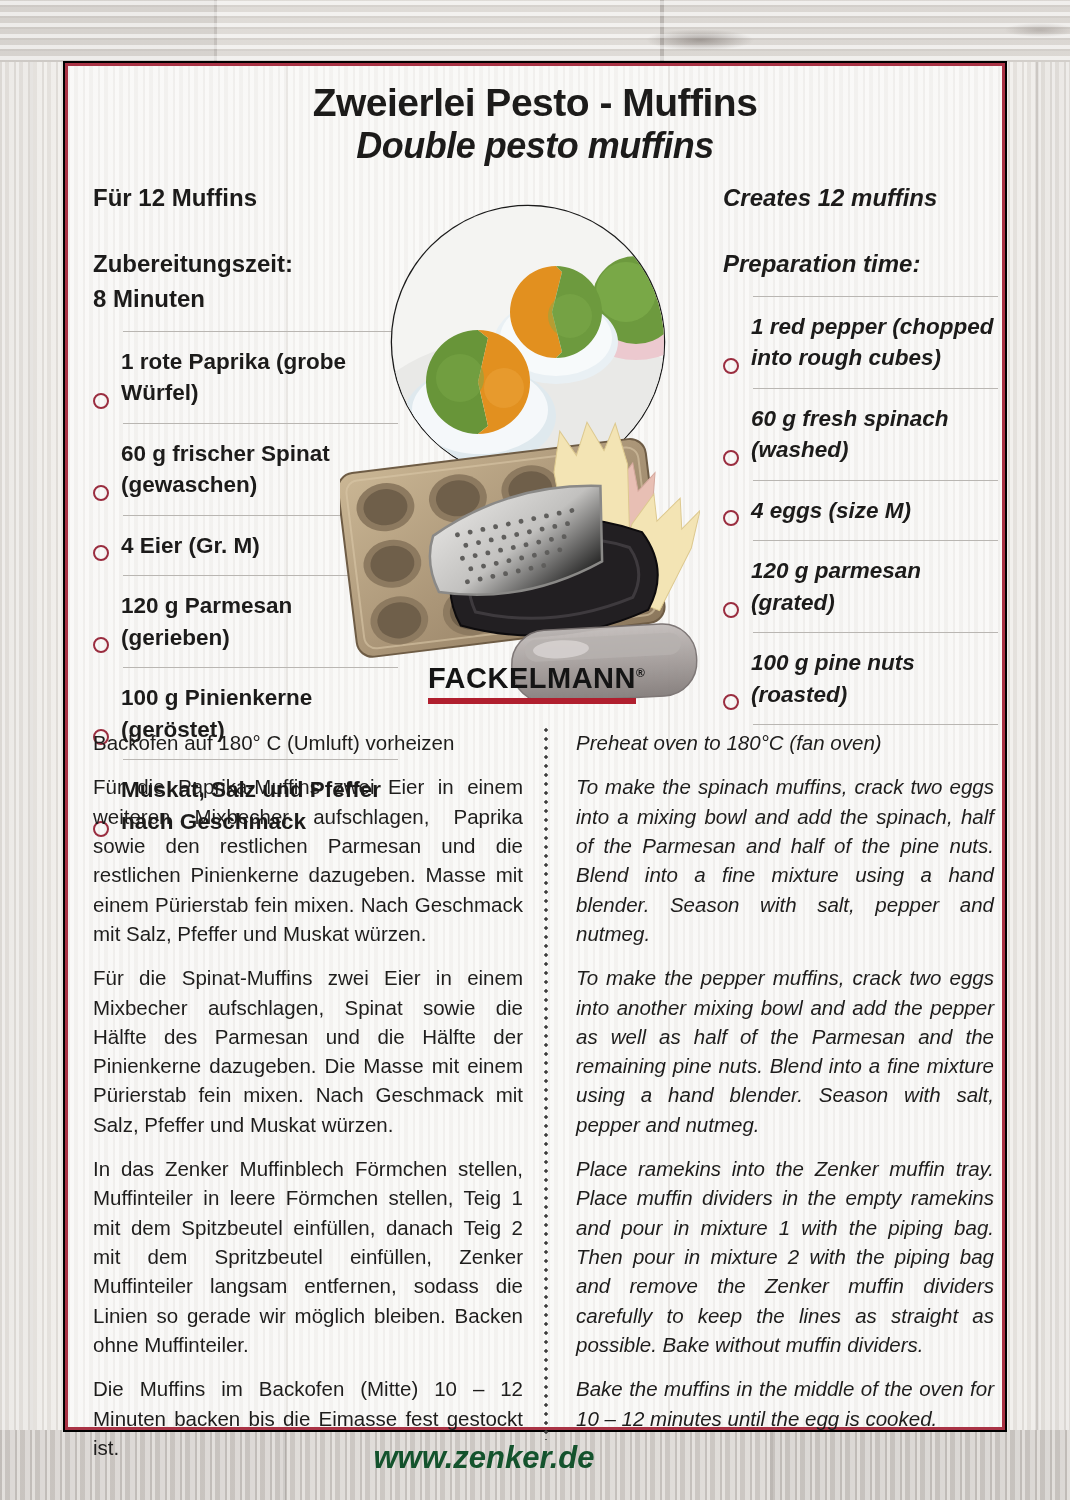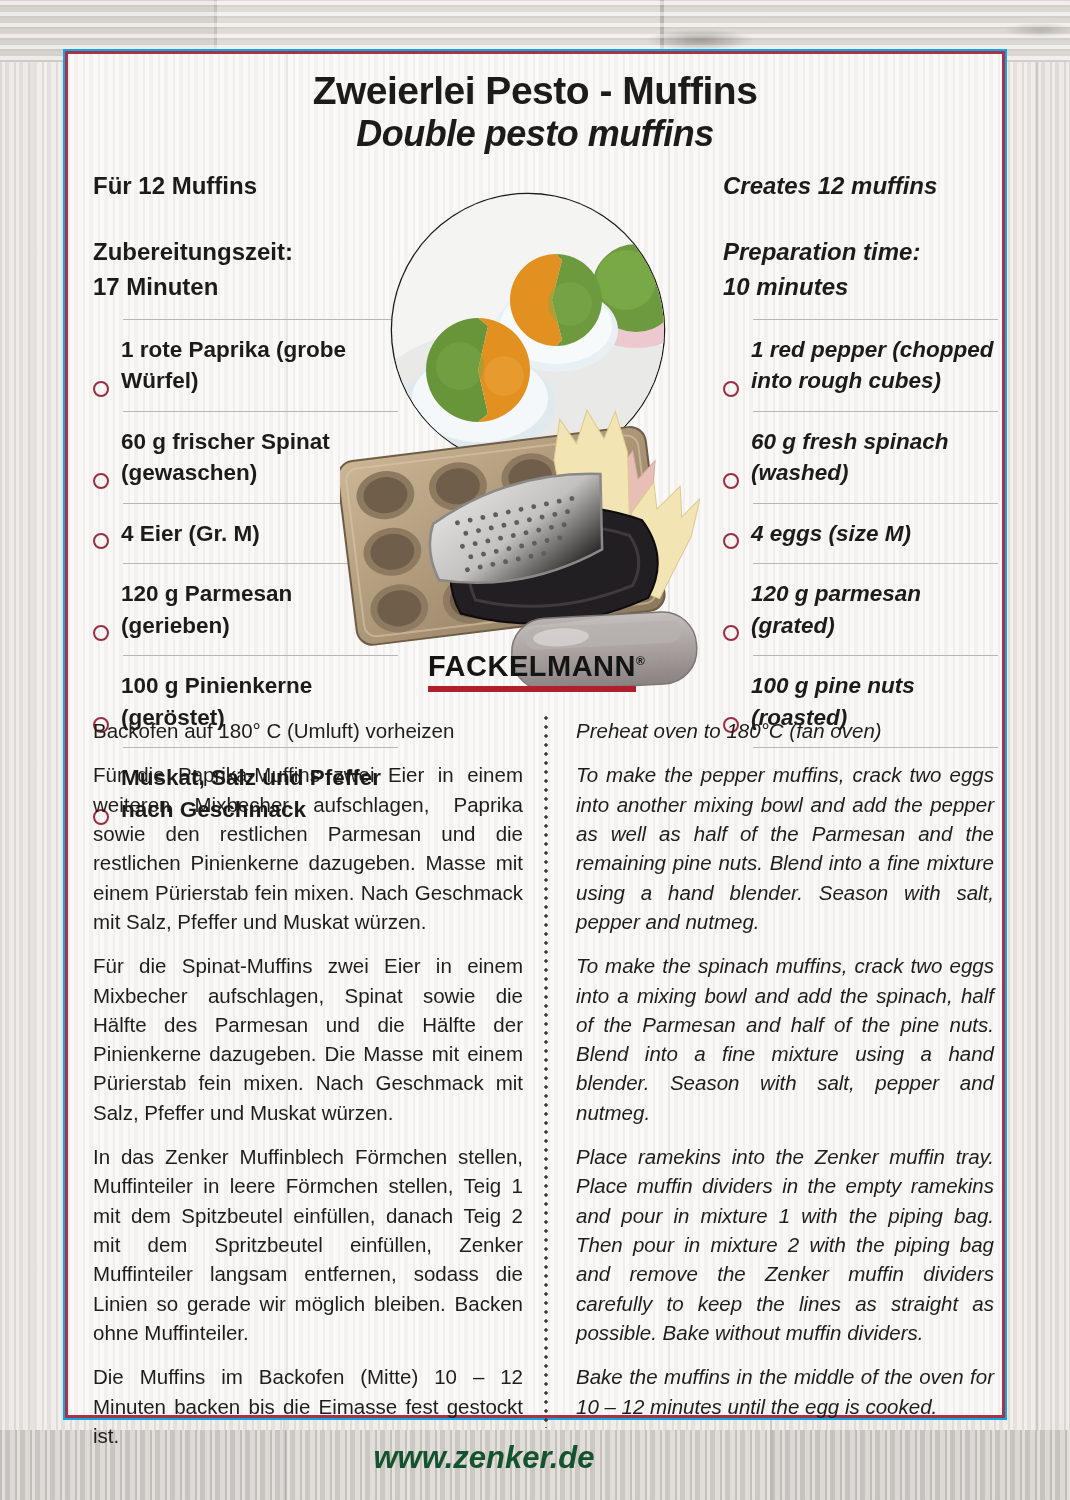--- a/index.html
+++ b/index.html
@@ -25,22 +25,22 @@
   }
   .wood-bottom{
     position:absolute;left:0;top:1430px;width:1070px;height:70px;
     background:
       repeating-linear-gradient(90deg, rgba(110,102,96,.18) 0 2px, rgba(245,243,240,.45) 2px 5px, rgba(130,122,116,.14) 5px 10px, rgba(255,255,255,.2) 10px 15px),
       linear-gradient(90deg,#d4d0cc 0 283px,#c2beba 283px 286px,#d8d4d0 286px 770px,#c6c2be 770px 773px,#d2cecA 773px 1070px);
   }
   .plank-seam{position:absolute;top:62px;height:1368px;width:2px;background:rgba(90,84,80,.14);}
   
   .card{
-    position:absolute;left:63px;top:49px;width:944px;height:1371px;
-    border:2px solid #0ea5e9;box-sizing:border-box;background:transparent;
+    position:absolute;left:63px;top:61px;width:944px;height:1371px;
+    border:2px solid #000000;box-sizing:border-box;background:transparent;
   }
   .card-inner{
     position:absolute;left:0;top:0;right:0;bottom:0;
     border:3px solid #a93345;box-sizing:border-box;
     background:
       repeating-linear-gradient(90deg, rgba(130,122,116,.05) 0 2px, rgba(255,255,255,.4) 2px 6px, rgba(150,142,136,.04) 6px 10px, rgba(255,255,255,.3) 10px 15px),
       linear-gradient(90deg,#f6f5f3 0 218px,#eceae7 218px 220px,#f7f6f4 220px 600px,#edebe8 600px 602px,#f6f5f3 602px 944px);
   }
   .title-block{position:absolute;left:0;top:16px;width:100%;text-align:center;color:#1c1b1a;}
   .title-de{font-size:39px;font-weight:bold;letter-spacing:-.5px;line-height:1.1;}
@@ -95,21 +95,21 @@
 
     <div class="title-block">
       <div class="title-de">Zweierlei Pesto - Muffins</div>
       <div class="title-en">Double pesto muffins</div>
     </div>
 
     <div class="ing-col de">
       <div class="ing-servings">Für 12 Muffins</div>
       <div class="ing-prep">
         <div>Zubereitungszeit:</div>
-        <div>17 Minuten</div>
+        <div>8 Minuten</div>
       </div>
       <div class="ing-divider"></div>
       <div class="ing-item">
         <span class="bullet"></span>
         <span class="ing-text">1 rote Paprika (grobe Würfel)</span>
       </div>
       <div class="ing-divider"></div>
       <div class="ing-item">
         <span class="bullet"></span>
         <span class="ing-text">60 g frischer Spinat (gewaschen)</span>
@@ -133,21 +133,20 @@
       <div class="ing-item">
         <span class="bullet"></span>
         <span class="ing-text">Muskat, Salz und Pfeffer nach Geschmack</span>
       </div>
     </div>
 
     <div class="ing-col en">
       <div class="ing-servings">Creates 12 muffins</div>
       <div class="ing-prep">
         <div>Preparation time:</div>
-        <div>10 minutes</div>
       </div>
       <div class="ing-divider"></div>
       <div class="ing-item">
         <span class="bullet"></span>
         <span class="ing-text">1 red pepper (chopped into rough cubes)</span>
       </div>
       <div class="ing-divider"></div>
       <div class="ing-item">
         <span class="bullet"></span>
         <span class="ing-text">60 g fresh spinach (washed)</span>
@@ -372,22 +371,22 @@
       <p>Für die Paprika-Muffins zwei Eier in einem weiteren Mixbecher aufschlagen, Paprika sowie den restlichen Parmesan und die restlichen Pinienkerne dazugeben. Masse mit einem Pürierstab fein mixen. Nach Geschmack mit Salz, Pfeffer und Muskat würzen.</p>
       <p>Für die Spinat-Muffins zwei Eier in einem Mixbecher aufschlagen, Spinat sowie die Hälfte des Parmesan und die Hälfte der Pinienkerne dazugeben. Die Masse mit einem Pürierstab fein mixen. Nach Geschmack mit Salz, Pfeffer und Muskat würzen.</p>
       <p>In das Zenker Muffinblech Förmchen stellen, Muffinteiler in leere Förmchen stellen, Teig 1 mit dem Spitzbeutel einfüllen, danach Teig 2 mit dem Spritzbeutel einfüllen, Zenker Muffinteiler langsam entfernen, sodass die Linien so gerade wir möglich bleiben. Backen ohne Muffinteiler.</p>
       <p>Die Muffins im Backofen (Mitte) 10 – 12 Minuten backen bis die Eimasse fest gestockt ist.</p>
     </div>
 
     <div class="dotted-sep"></div>
 
     <div class="instr en">
       <p>Preheat oven to 180°C (fan oven)</p>
+      <p>To make the spinach muffins, crack two eggs into a mixing bowl and add the spinach, half of the Parmesan and half of the pine nuts. Blend into a fine mixture using a hand blender. Season with salt, pepper and nutmeg.</p>
       <p>To make the pepper muffins, crack two eggs into another mixing bowl and add the pepper as well as half of the Parmesan and the remaining pine nuts. Blend into a fine mixture using a hand blender. Season with salt, pepper and nutmeg.</p>
-      <p>To make the spinach muffins, crack two eggs into a mixing bowl and add the spinach, half of the Parmesan and half of the pine nuts. Blend into a fine mixture using a hand blender. Season with salt, pepper and nutmeg.</p>
       <p>Place ramekins into the Zenker muffin tray. Place muffin dividers in the empty ramekins and pour in mixture 1 with the piping bag. Then pour in mixture 2 with the piping bag and remove the Zenker muffin dividers carefully to keep the lines as straight as possible. Bake without muffin dividers.</p>
       <p>Bake the muffins in the middle of the oven for 10 – 12 minutes until the egg is cooked.</p>
     </div>
 
   </div>
 </div>
 
 <div class="footer">www.zenker.de</div>
 
 </body></html>

